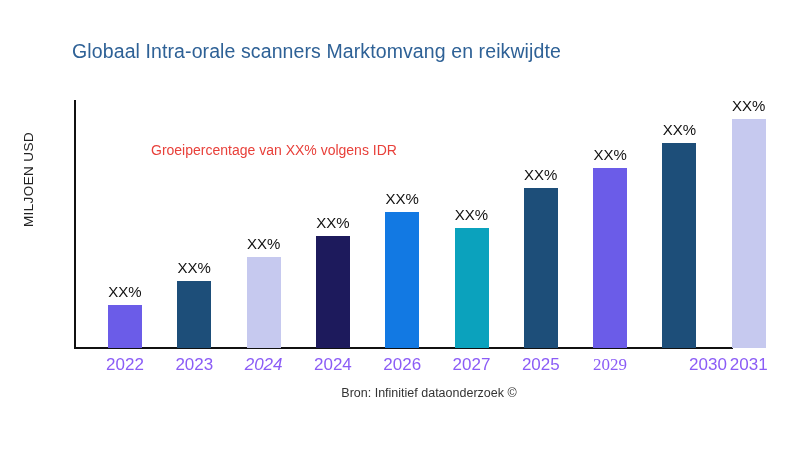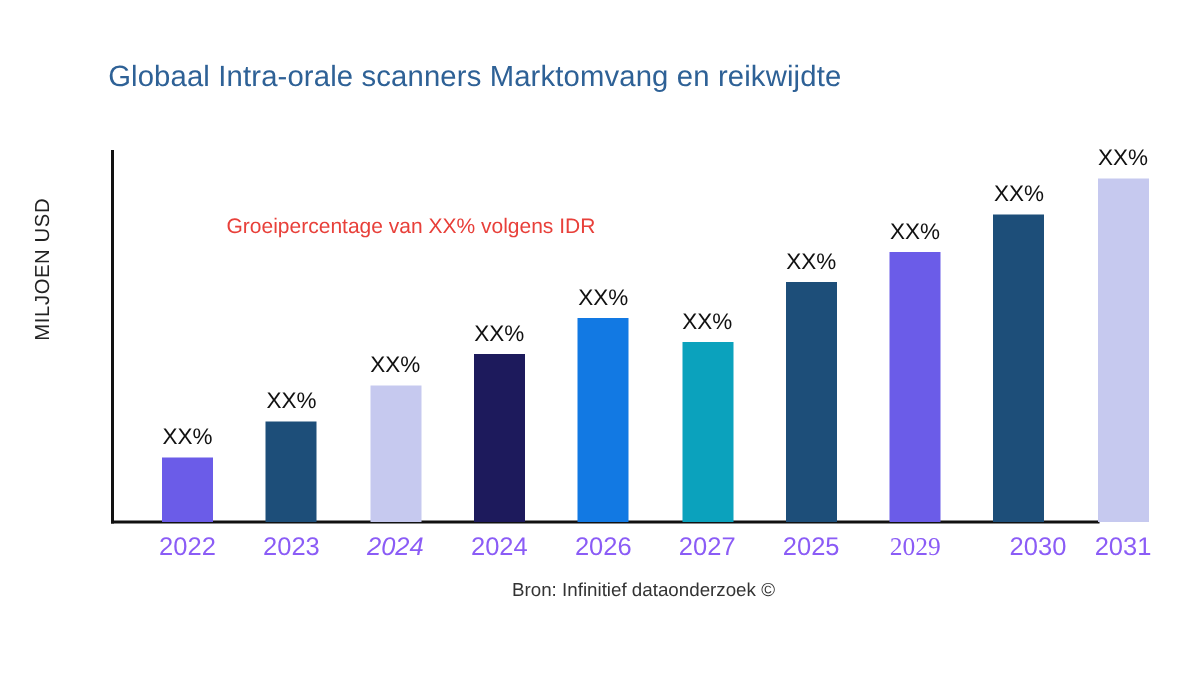--- a/index.html
+++ b/index.html
@@ -139,21 +139,21 @@
       <div class="bar-value" style="left: 441.5px; top: 206px;">XX%</div>
       <div class="tick-label" style="left: 441.5px;">2027</div>
       <div class="bar" style="left: 523.8px; width: 34px; height: 160px; background: rgb(29, 78, 121);"></div>
       <div class="bar-value" style="left: 510.8px; top: 166px;">XX%</div>
       <div class="tick-label" style="left: 510.8px;">2025</div>
       <div class="bar" style="left: 593.1px; width: 34px; height: 180px; background: rgb(107, 92, 232);"></div>
       <div class="bar-value" style="left: 580.1px; top: 146px;">XX%</div>
       <div class="tick-label" style="left: 580.1px; font-family: Liberation Serif, serif;">2029</div>
       <div class="bar" style="left: 662.4px; width: 34px; height: 205px; background: rgb(29, 78, 121);"></div>
       <div class="bar-value" style="left: 649.4px; top: 121px;">XX%</div>
-      <div class="tick-label" style="left: 662px;">2030</div>
+      <div class="tick-label" style="left: 678px;">2030</div>
       <div class="bar" style="left: 731.7px; width: 34px; height: 229px; background: rgb(198, 201, 239);"></div>
       <div class="bar-value" style="left: 718.7px; top: 97px;">XX%</div>
       <div class="tick-label" style="left: 718.7px;">2031</div>
     </div>
 
   <div id="source-note">Bron: Infinitief dataonderzoek ©</div>
 
 </div>
 
 </body></html>

